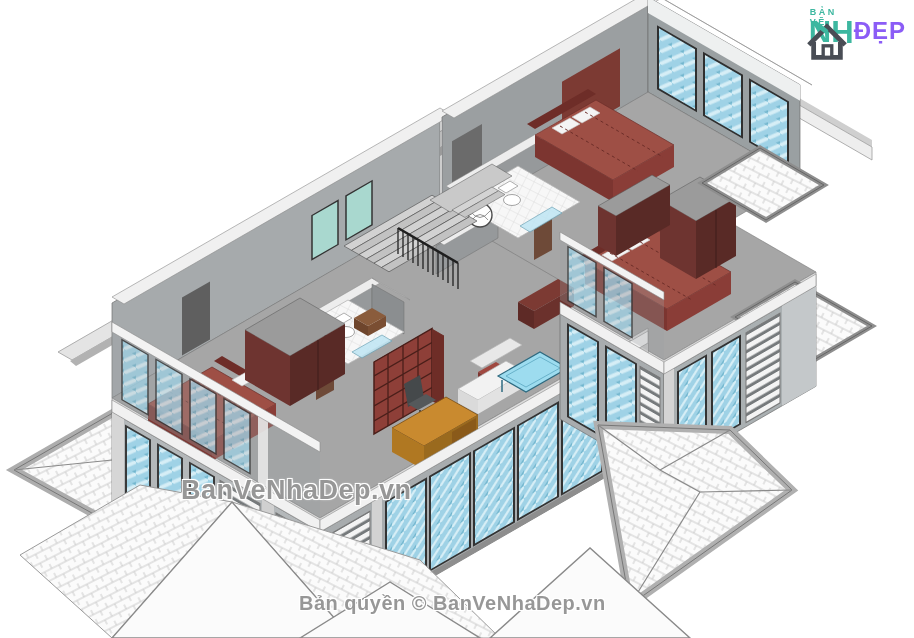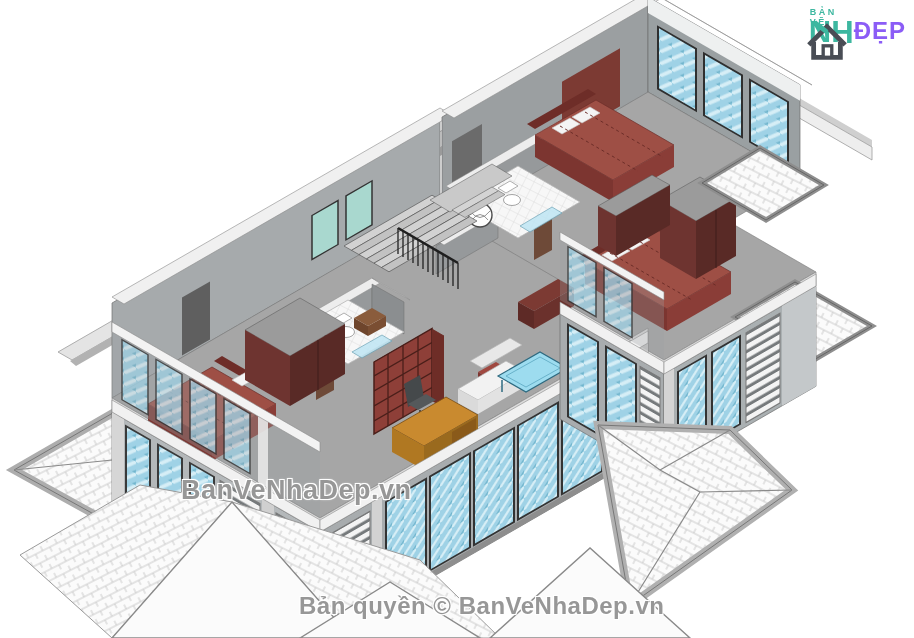--- a/index.html
+++ b/index.html
@@ -4,21 +4,21 @@
 <style>
   html,body{margin:0;padding:0;background:#fff;}
   #stage{position:relative;width:914px;height:638px;background:#ffffff;overflow:hidden;
          font-family:"Liberation Sans", sans-serif;}
   #stage svg{position:absolute;left:0;top:0;}
   
   .wm{position:absolute;font-weight:bold;color:rgba(128,128,128,0.82);
       text-shadow:-1px -1px 0 #fff,1px -1px 0 #fff,-1px 1px 0 #fff,1px 1px 0 #fff,0 0 3px #fff;
       white-space:nowrap;pointer-events:none;}
   .wm-center{left:181px;top:450px;font-size:27px;letter-spacing:.5px;margin-top:25px;}
-  .wm-bottom{left:299px;top:592px;font-size:24px;letter-spacing:.5px;}
+  .wm-bottom{left:299px;top:592px;font-size:20px;letter-spacing:.5px;}
   
   .logo{position:absolute;top:20px;right:8px;display:flex;}
   .logo-stack{position:relative;display:flex;align-items:flex-end;}
   .logo-tag{position:absolute;top:-13px;left:1px;font-size:9px;font-weight:bold;
             color:#3db7a0;letter-spacing:2.5px;}
   .logo-nh{font-size:31px;line-height:.85;font-weight:800;color:#3db7a0;}
   .logo-dep{font-size:24px;line-height:.9;font-weight:700;color:#8b5cf6;letter-spacing:1px;}
   .logo-house{margin:0 -2px 0 -3px;}
 </style>
 </head>

